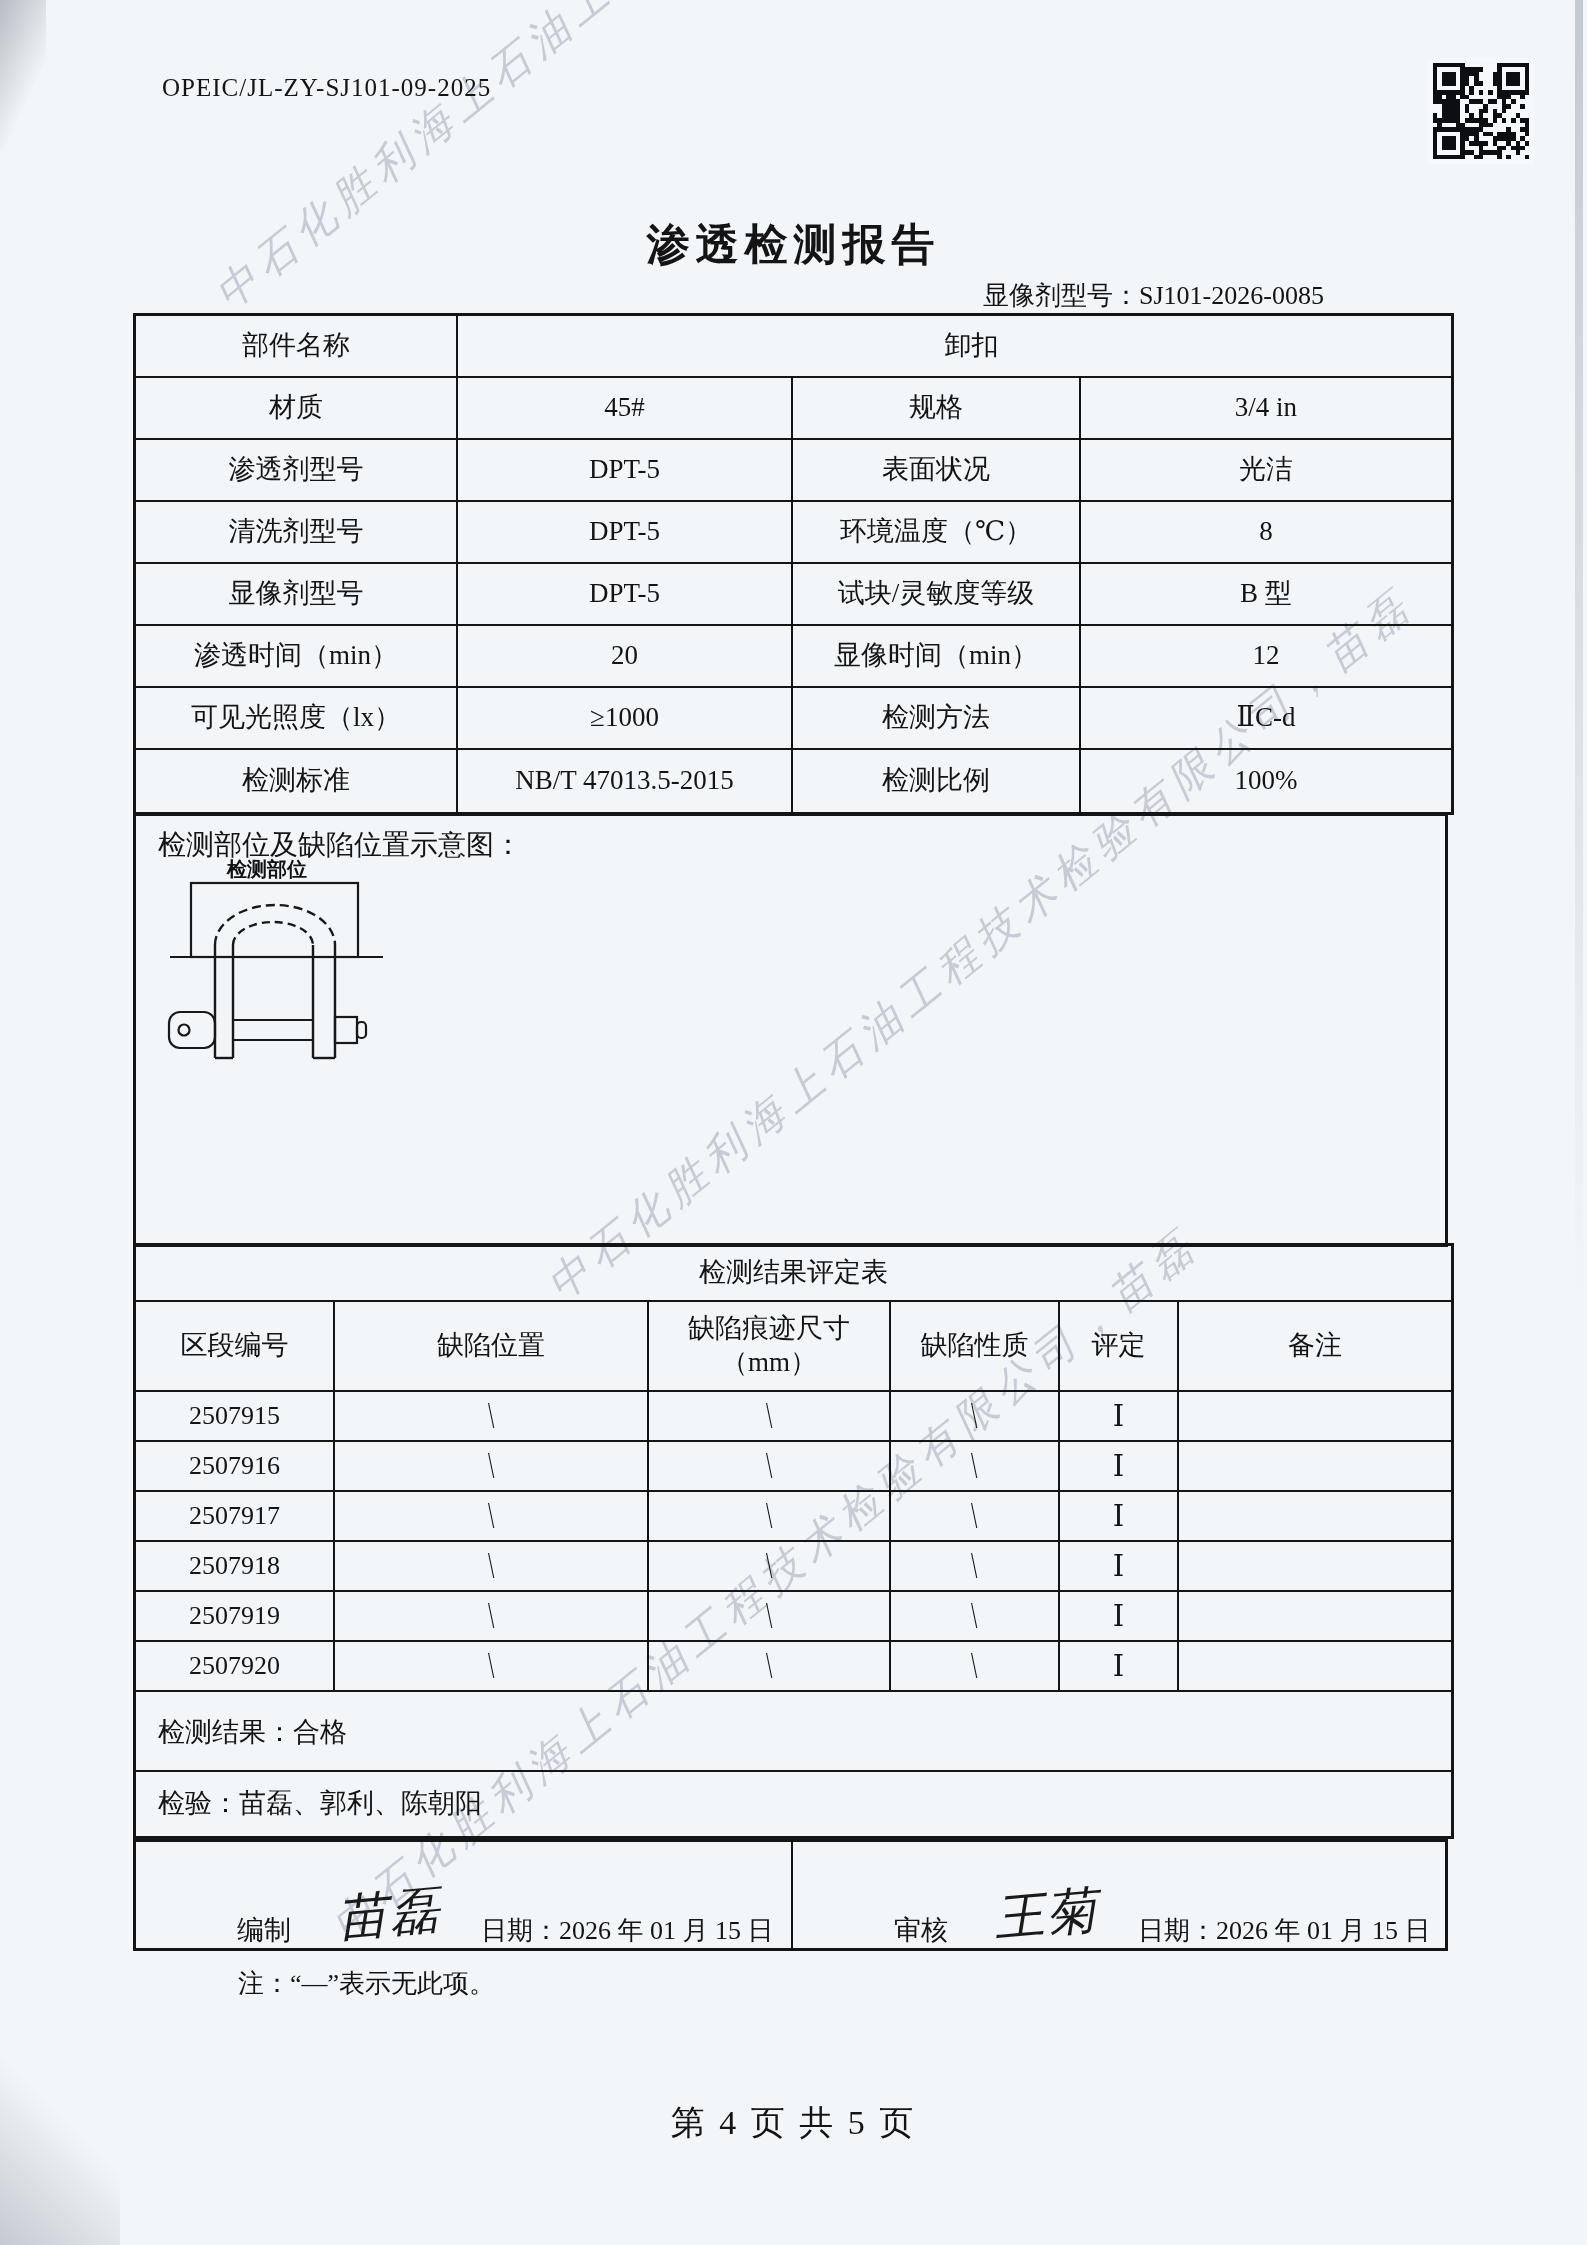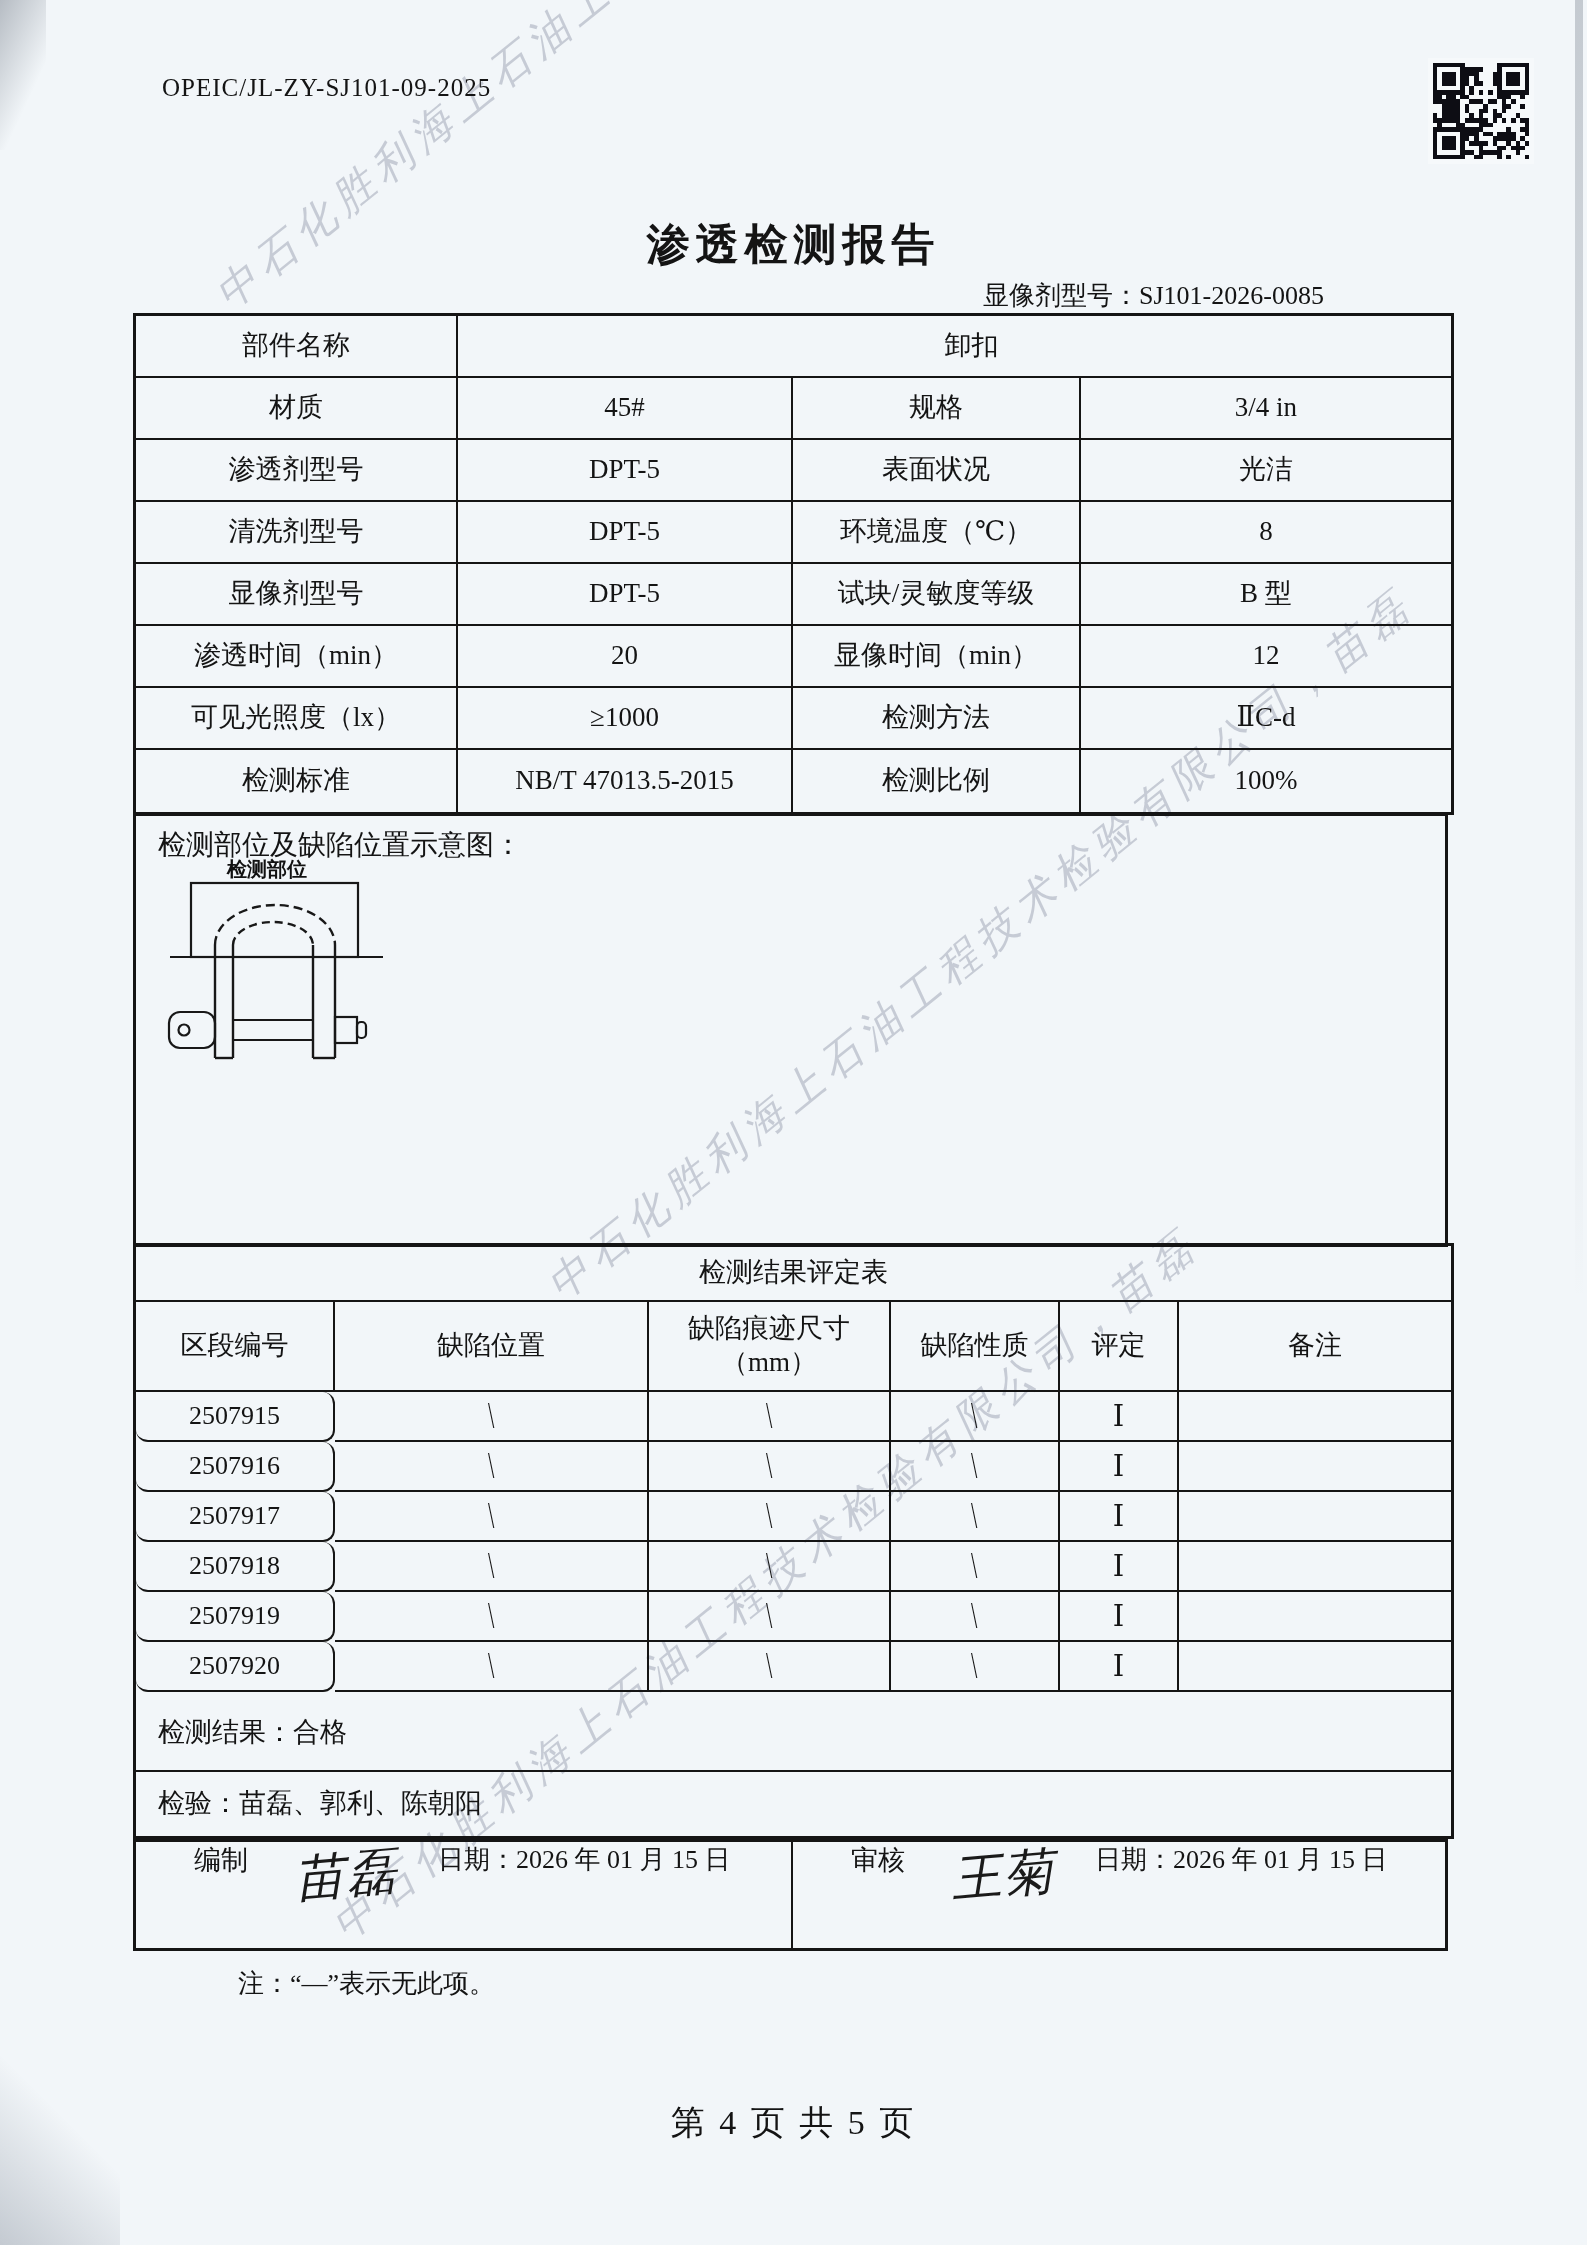--- a/index.html
+++ b/index.html
@@ -48,30 +48,30 @@
   .span-row{grid-column:1 / -1;}
   .info-table{top:313px;width:1315px;
     grid-template-columns:322px 335px 288px 370px;
     grid-auto-rows:62px;}
   .info-table .v2{grid-column:2 / 5;padding-left:40px;}
   .results-table{top:1243px;width:1315px;
     grid-template-columns:199px 314px 242px 169px 119px 272px;
     grid-template-rows:56px 90px repeat(6,50px) 80px 64px;}
   .slash{font-size:38px;font-weight:400;display:inline-block;transform:scaleX(.6);}
   .roman{font-size:29px;font-family:"DejaVu Serif",serif;}
-  .id-cell{font-size:26px;border-radius:12px;}
+  .id-cell{font-size:26px;}
   
   .figure-box{position:absolute;left:133px;top:813px;width:1315px;height:434px;
     border:3px solid #151515;box-sizing:border-box;}
   .figure-caption{position:absolute;left:22px;top:10px;font-size:28px;}
   .diagram{position:absolute;left:25px;top:40px;width:260px;height:215px;}
   
   .sign-row{position:absolute;left:133px;top:1839px;width:1315px;height:112px;
     border:3px solid #151515;box-sizing:border-box;display:flex;}
-  .sign-half{display:flex;align-items:flex-start;box-sizing:border-box;}
+  .sign-half{display:flex;align-items:flex-end;box-sizing:border-box;padding-left:43px;}
   .sign-half.l{width:657px;border-right:2px solid #151515;}
   .sign-half.r{flex:1;}
   .sign-label{font-size:27px;margin-left:58px;}
   .sig{font-family:"DejaVu Serif",serif;font-style:italic;font-size:50px;
     margin-left:46px;transform:rotate(-5deg);letter-spacing:2px;color:#1a1a1a;}
   .sign-date{font-size:26px;margin-left:40px;}
   
   .note{position:absolute;left:238px;top:1966px;font-size:26px;}
   .footer{position:absolute;left:0;top:2100px;width:100%;text-align:center;
     font-size:34px;letter-spacing:3px;}

